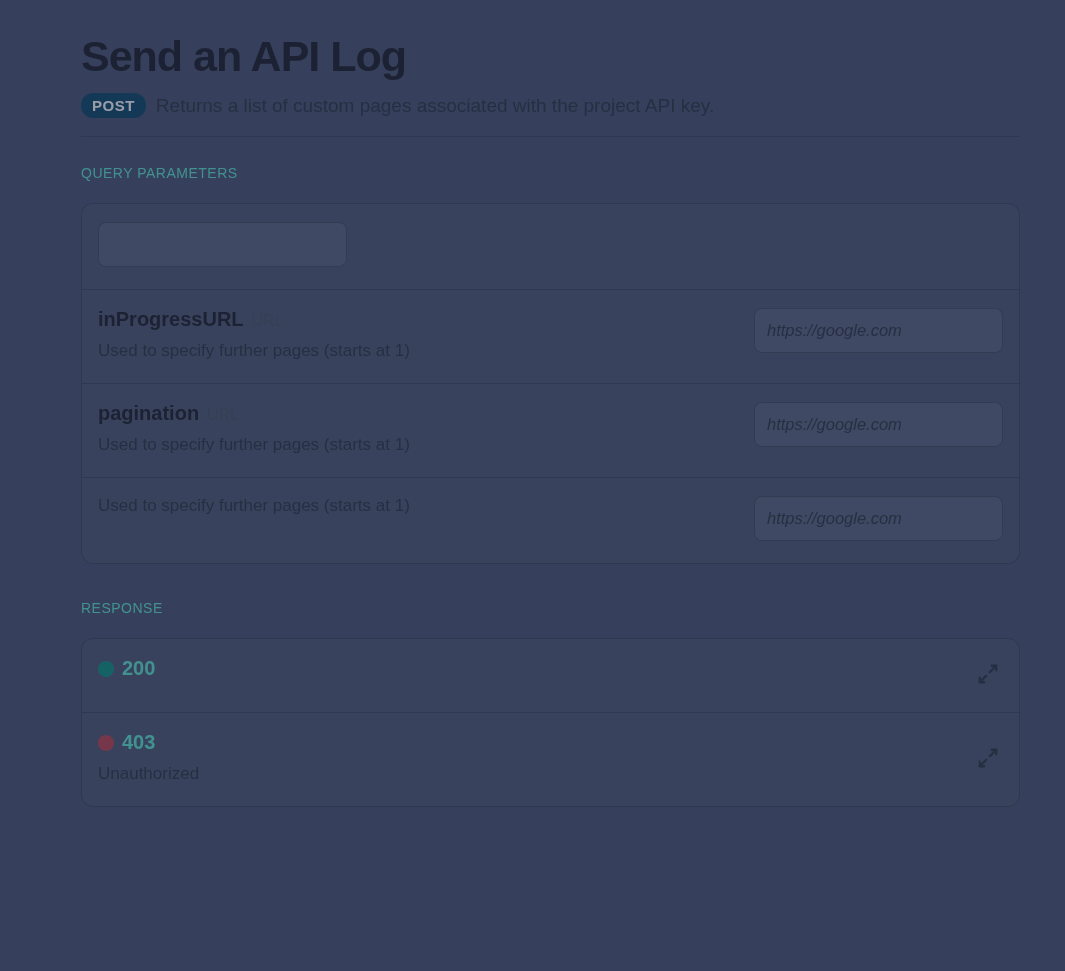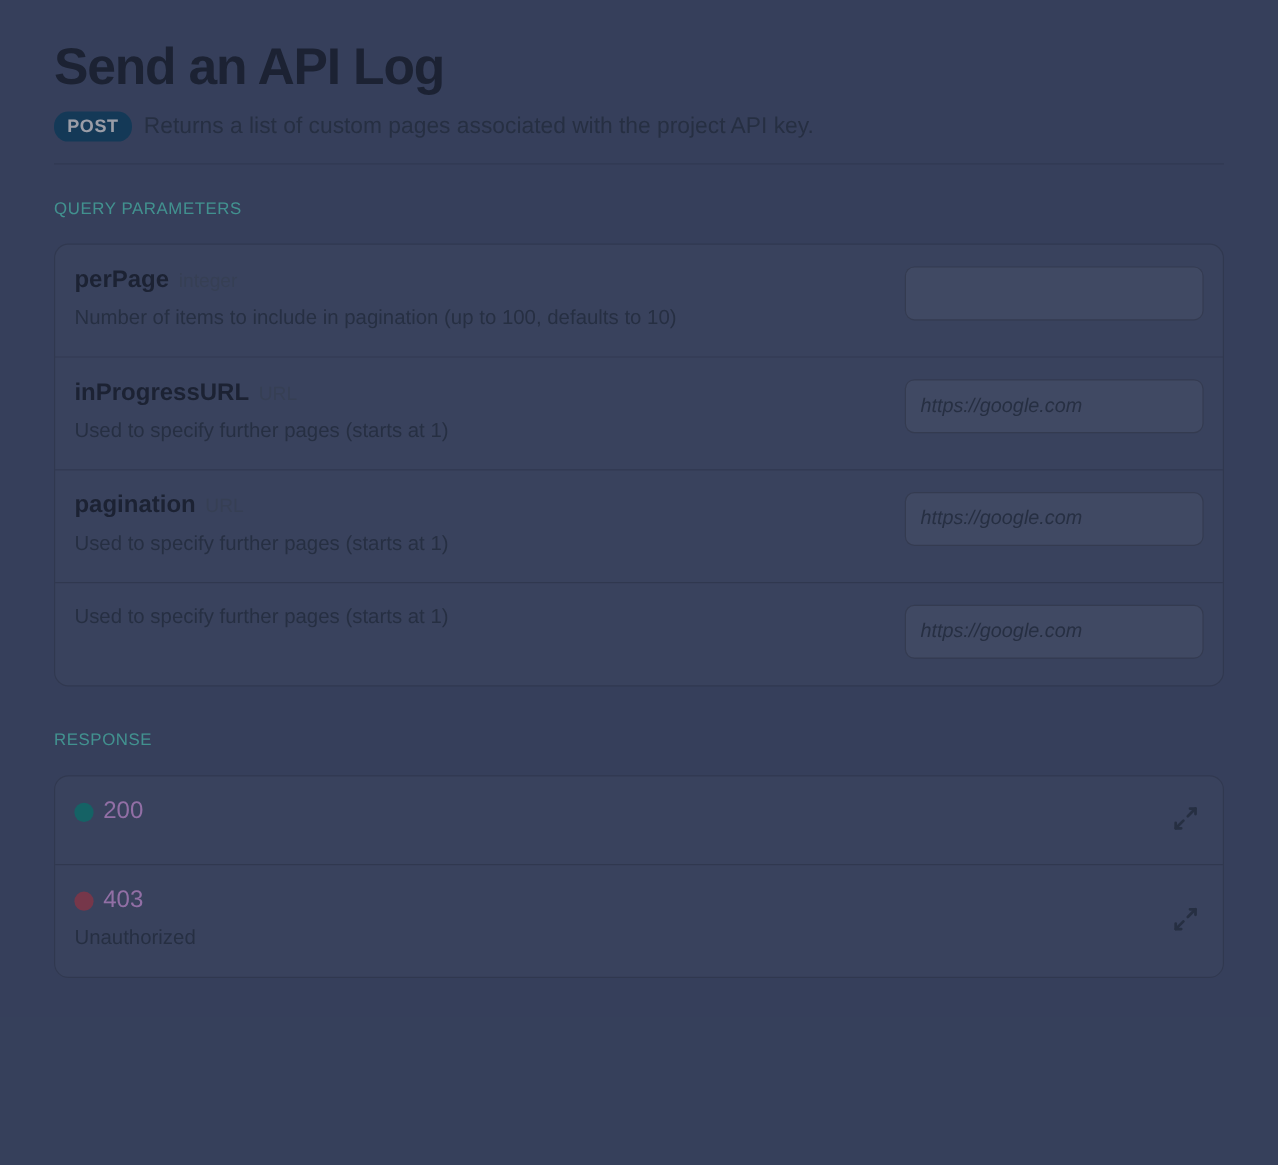--- a/index.html
+++ b/index.html
@@ -18,20 +18,21 @@
 .overlay {
   position: absolute;
   inset: 0;
   background: rgba(30, 38, 60, 0.45);
   pointer-events: none;
   z-index: 10;
 }
 .content {
   padding: 32px 45px;
   color: #1a202c;
+  margin-left: 36px;
 }
 .page-title {
   font-size: 43px;
   font-weight: 800;
   color: #1a202c;
   letter-spacing: -1px;
   margin-bottom: 12px;
 }
 .subtitle-row {
   display: flex;
@@ -144,22 +145,22 @@
 }
 .status-dot {
   width: 16px;
   height: 16px;
   border-radius: 50%;
 }
 .status-dot.green { background: #0d9488; }
 .status-dot.red { background: #be4556; }
 .status-code {
   font-size: 20px;
-  font-weight: 400;
-  color: #f0abfc;
+  font-weight: 700;
+  color: #5eead4;
 }
 .status-desc {
   font-size: 17px;
   color: #2d3748;
   font-weight: 500;
 }
 .expand-icon {
   width: 22px;
   height: 22px;
   color: #2d3748;
@@ -180,27 +181,20 @@
   <div class="subtitle-row">
     <span class="method-badge">POST</span>
     <span class="subtitle-text">Returns a list of custom pages associated with the project API key.</span>
   </div>
 
   <h2 class="section-heading">QUERY PARAMETERS</h2>
 
   <div class="params-box">
 
     <div class="param-row">
-      <div class="param-left">
-        <div class="param-name-row">
-          <span class="param-name">perPage</span>
-          <span class="param-type">integer</span>
-        </div>
-        <div class="param-desc">Number of items to include in pagination (up to 100, defaults to 10)</div>
-      </div>
       <input class="param-input" type="text" value="" style="">
     </div>
 
     <div class="param-row">
       <div class="param-left">
         <div class="param-name-row">
           <span class="param-name">inProgressURL</span>
           <span class="param-type">URL</span>
         </div>
         <div class="param-desc">Used to specify further pages (starts at 1)</div>

